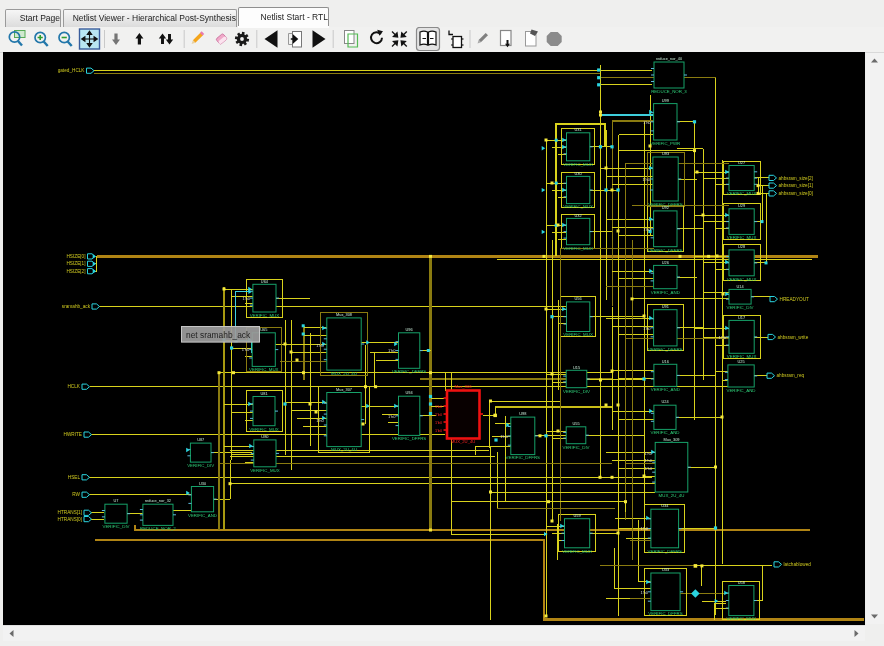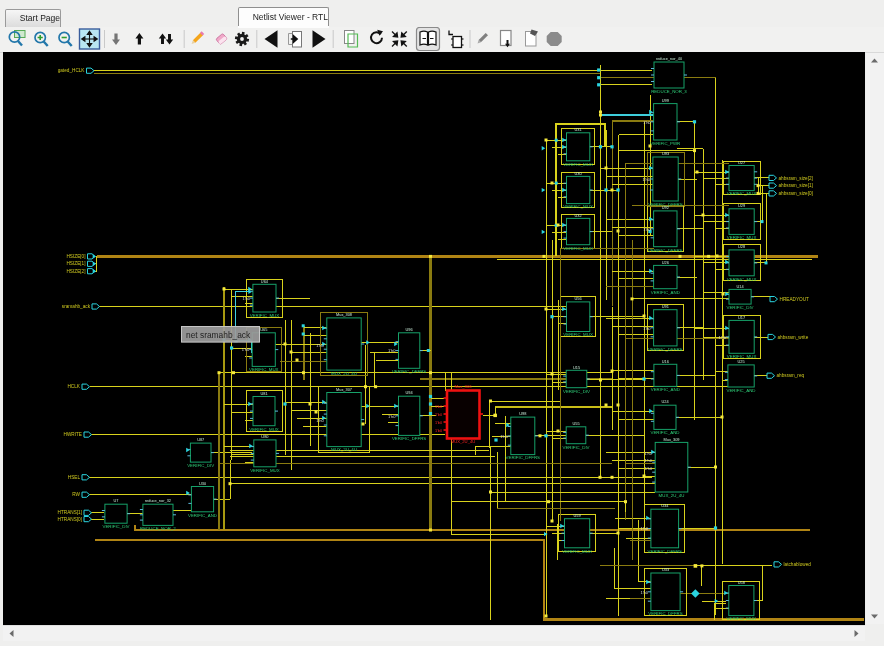--- a/index.html
+++ b/index.html
@@ -10,21 +10,22 @@
 #toolbar { position:absolute; left:0; top:27px; width:884px; height:26px; background:#f1f1f0; border-bottom:1px solid #d9d9d9; }
 #canvasborder { position:absolute; left:3px; top:52px; width:862px; height:574px; background:#000; }
 #vscroll { position:absolute; left:866px; top:53px; width:18px; height:571px; background:#f2f2f2; }
 #hscroll { position:absolute; left:3px; top:625px; width:862px; height:16px; background:#f2f2f2; border-top:1px solid #e0e0e0;}
 .sbtn { position:absolute; width:9px; height:9px; }
 #corner { position:absolute; left:866px; top:625px; width:18px; height:21px; background:#efefee; }
 </style></head>
 <body>
 <div id="tabs">
   <div class="tab" style="left:5px;width:56px;">Start Page</div>
-  <div class="tab active" style="left:238px;width:91px;">Netlist Viewer - RTL</div>
+  <div class="tab" style="left:63px;width:174px;">Netlist Viewer - Hierarchical Post-Synthesis</div>
+  <div class="tab active" style="left:238px;width:91px;">Netlist Start - RTL</div>
 </div>
 <div id="tabline"></div>
 <div id="tabmask"></div>
 <div id="toolbar"><svg width="884" height="26" viewBox="0 27 884 26">
       <rect x="14.5" y="30.5" width="10.5" height="7" fill="#cfe9cf" stroke="#55aa55" stroke-width="1"></rect>
       <circle cx="14.5" cy="37" r="5.2" fill="none" stroke="#2277aa" stroke-width="1.7"></circle>
       <line x1="18" y1="41" x2="22" y2="45.5" stroke="#2277aa" stroke-width="2.4"></line>
       <circle cx="40.2" cy="37.5" r="5.2" fill="none" stroke="#2277aa" stroke-width="1.7"></circle>
       <line x1="43.7" y1="41.5" x2="47.7" y2="46.0" stroke="#2277aa" stroke-width="2.4"></line>
       <path d="M37.6 37.5 h5.2 M40.2 34.9 v5.2" stroke="#2e9e2e" stroke-width="1.6" fill="none"></path>

